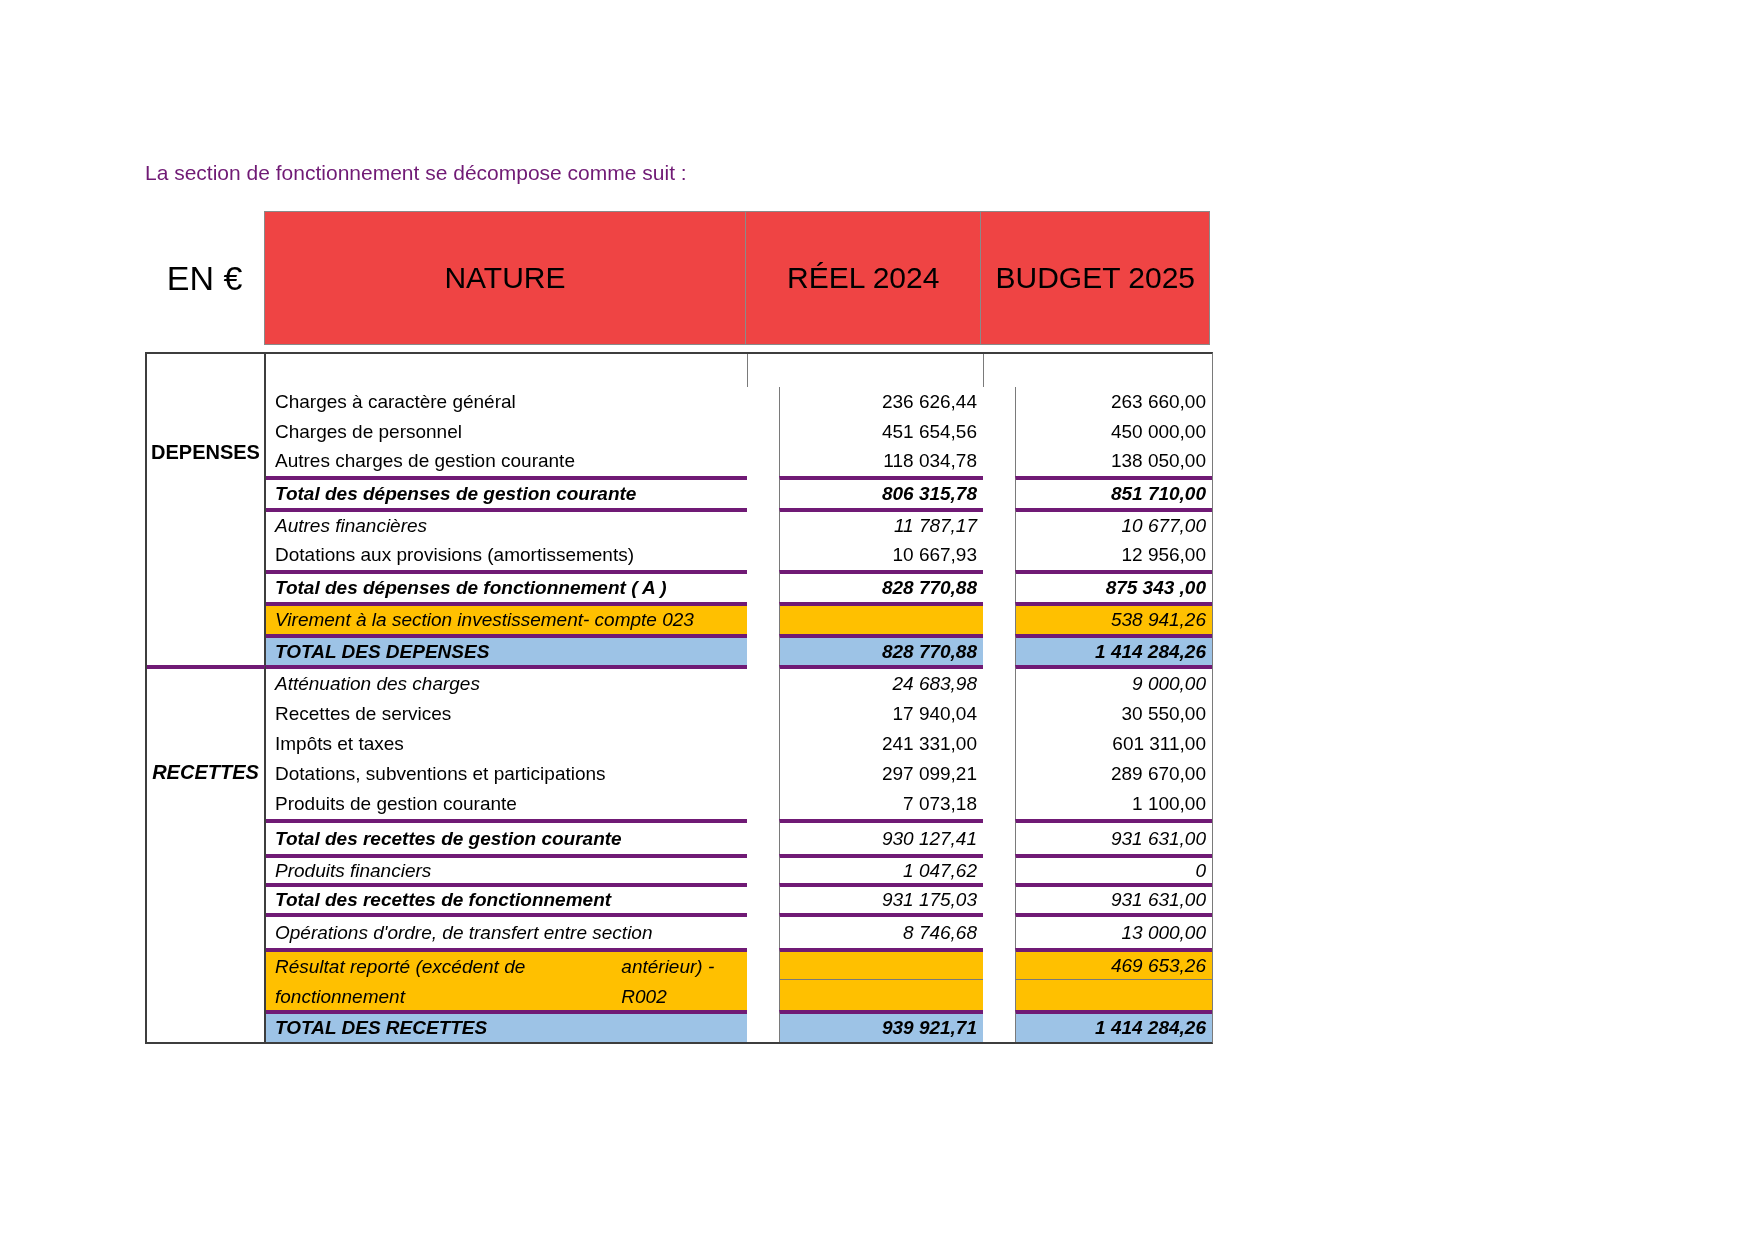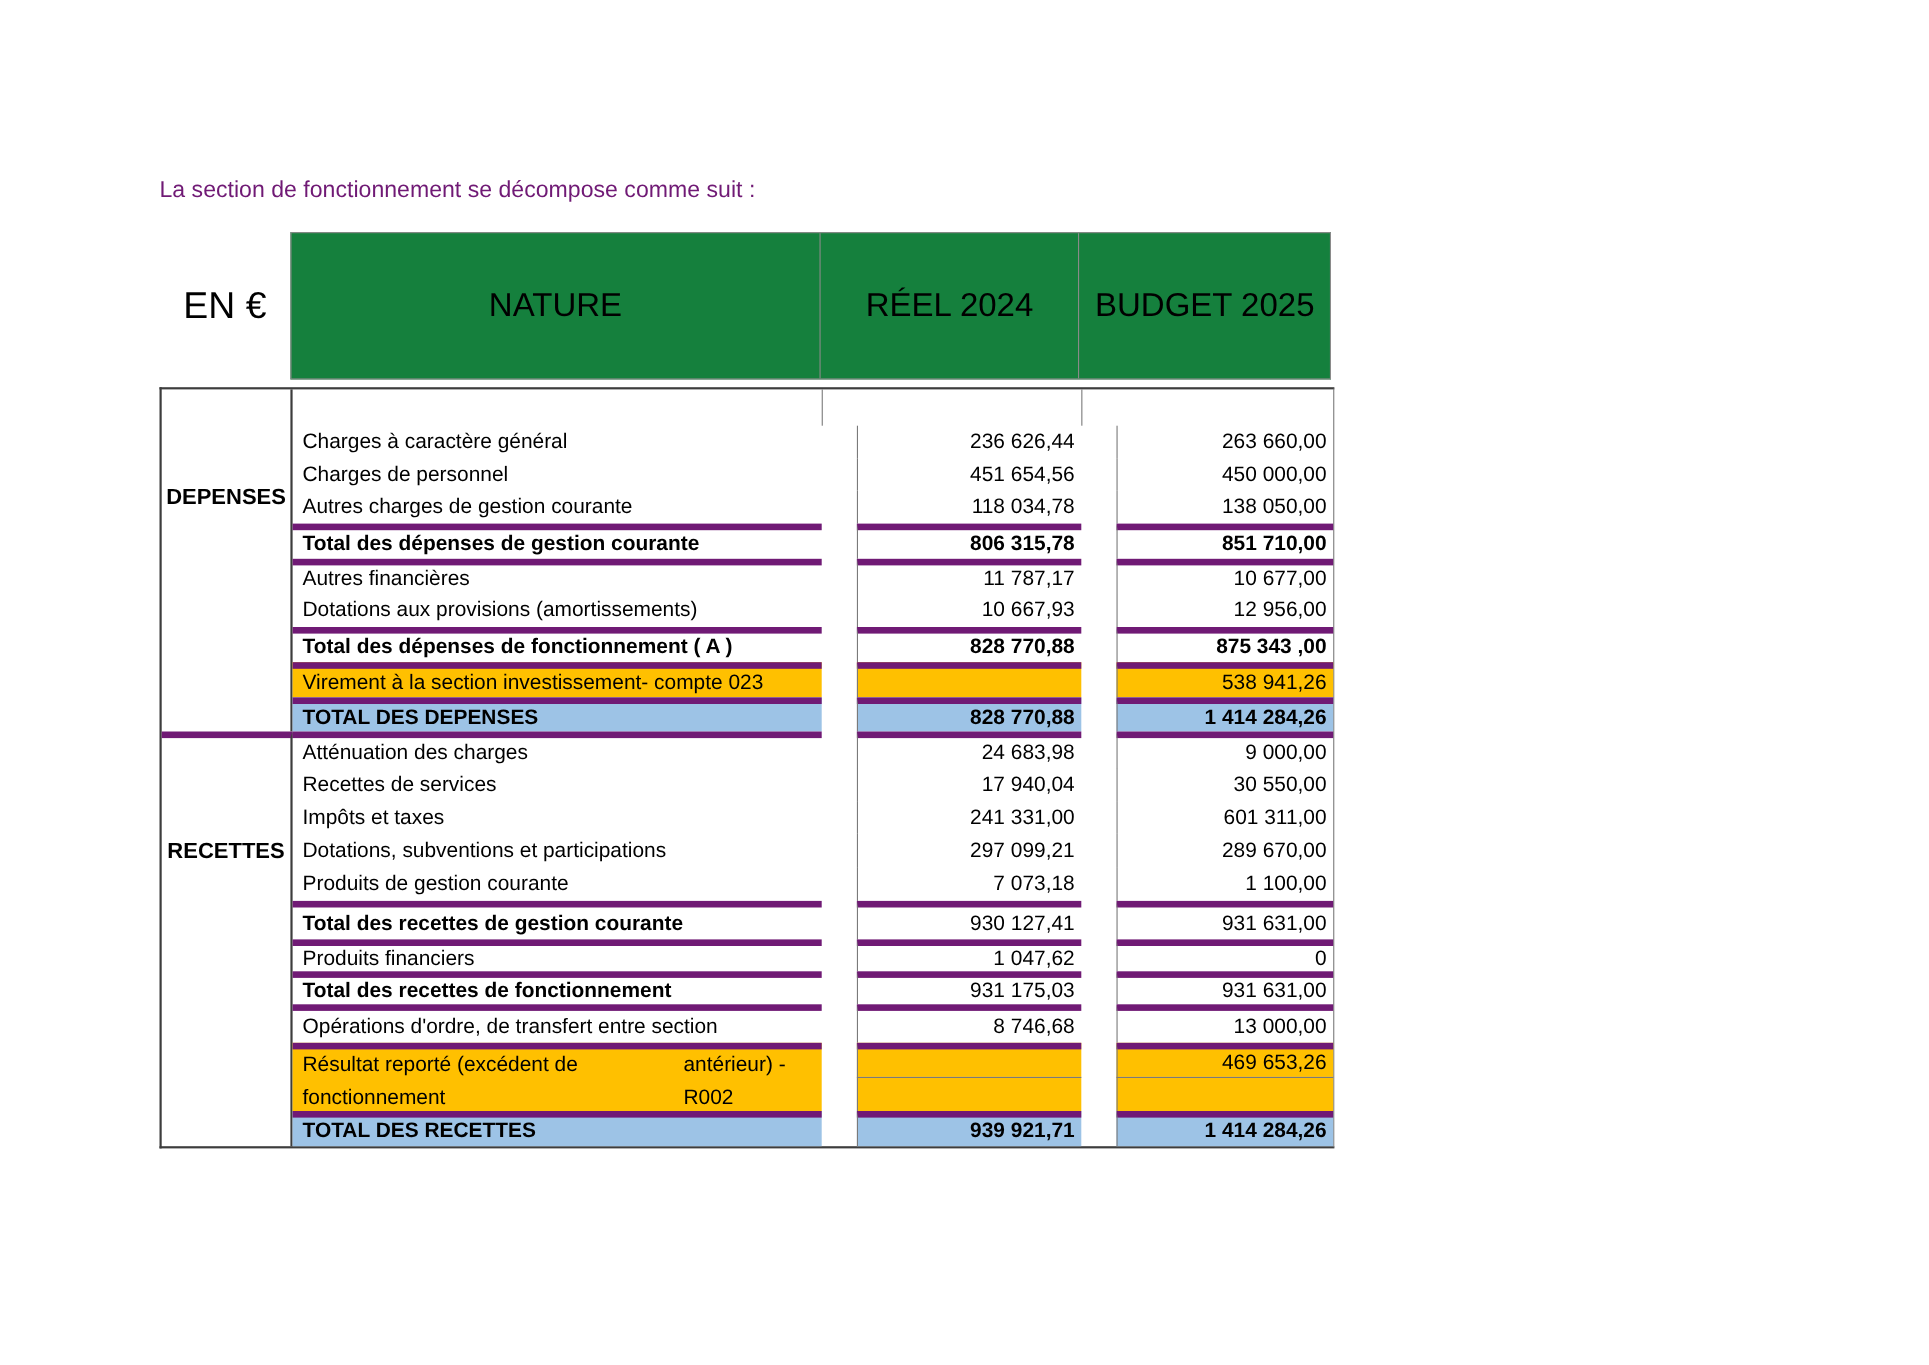--- a/index.html
+++ b/index.html
@@ -2,38 +2,38 @@
 <html><head>
 <meta charset="utf-8">
 <style>
   html,body{margin:0;padding:0;background:#ffffff;}
   .page{position:relative;width:1754px;height:1241px;background:#ffffff;overflow:hidden;
         font-family:"Liberation Sans",sans-serif;color:#000;}
   .heading{position:absolute;left:145px;top:148px;font-size:21px;line-height:27px;color:#701a75;margin-top:11px;}
   .tablewrap{position:absolute;left:145px;top:211px;width:1065px;}
   
   .thead{position:absolute;left:119px;top:0;width:946px;height:134px;display:flex;
-         border:1.5px solid #8a8a8a;box-sizing:border-box;background:#15803d;}
+         border:1.5px solid #8a8a8a;box-sizing:border-box;background:#ef4444;}
   .hcell{display:flex;align-items:center;justify-content:center;font-size:30px;
          box-sizing:border-box;height:100%;}
   .hsep{border-left:1.5px solid #8a8a8a;}
   .unitcell{position:absolute;left:0;top:0;width:119px;height:134px;display:flex;
             align-items:center;justify-content:center;font-size:34px;}
   
   .tbody{position:absolute;left:0;top:141px;width:1065px;display:grid;
          grid-template-columns:119px 481px 236px 229px;
          grid-template-rows:33px 30px 29px 30px 32px 32px 30px 32px 32px 31px 34px 30px 29px 31px 30px 35px 29px 30px 35px 31px 31px 32px;
          border:2px solid #3d3d3d;border-right:1.5px solid #7a7a7a;box-sizing:content-box;background:#fff;}
   .cell{display:flex;align-items:center;font-size:19px;box-sizing:border-box;overflow:hidden;white-space:nowrap;}
   .lbl{padding-left:9px;}
   .num{justify-content:flex-end;padding-right:6px;margin-left:32px;}
   .c3,.c4{border-left:1.5px solid #7a7a7a;}
   .col1{border-right:2px solid #3d3d3d;display:flex;justify-content:center;
         font-size:20px;font-weight:bold;box-sizing:border-box;}
-  .bt{border-top:6px solid #701a75;}
+  .bt{border-top:4px solid #701a75;font-style:italic;}
   .btt{border-top:1.5px solid #7a7a7a;}
   .b{font-weight:bold;}
   .orange{background:#FFC000;}
   .blue{background:#9DC3E6;}
   .dep{align-items:flex-start;padding-top:87px;}
   .rec{align-items:flex-start;padding-top:92px;}
   .merged{flex-direction:row;align-items:flex-start;justify-content:center;white-space:normal;}
   .merged div{line-height:30px;padding-left:9px;}
 </style>
 </head>

